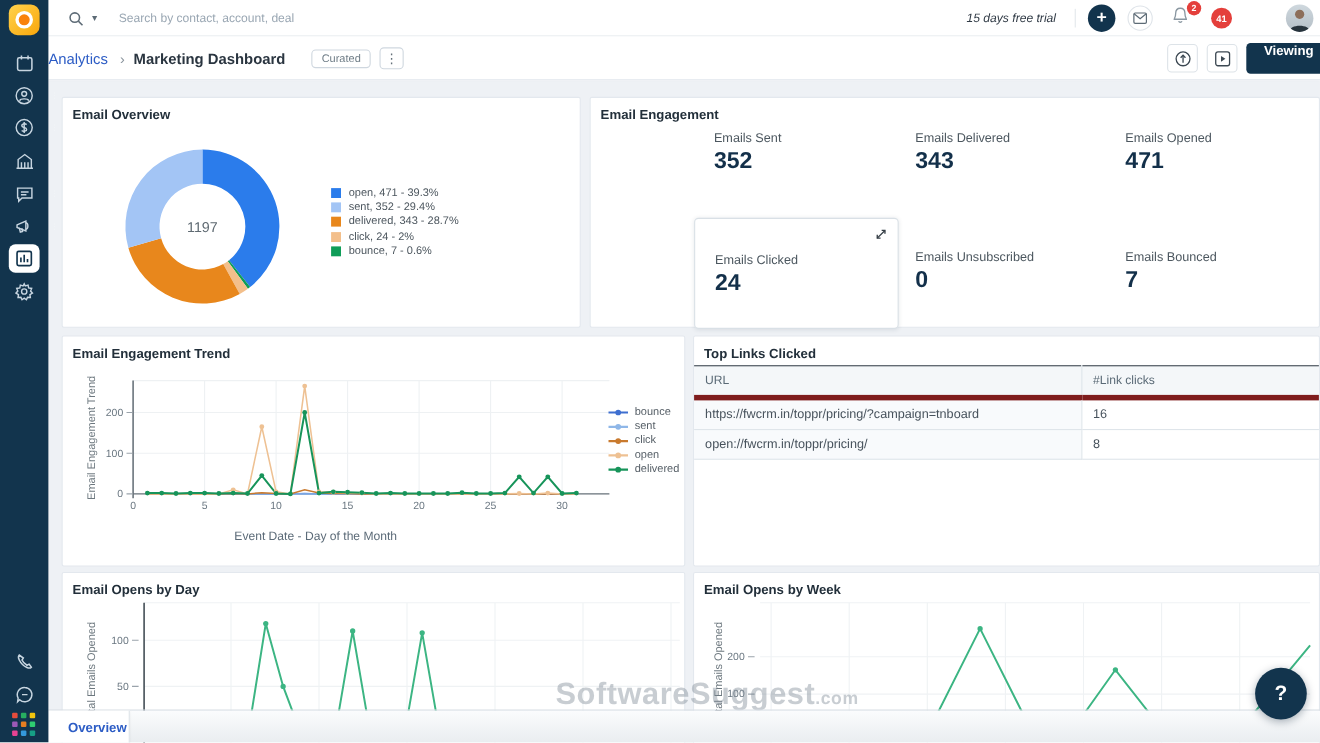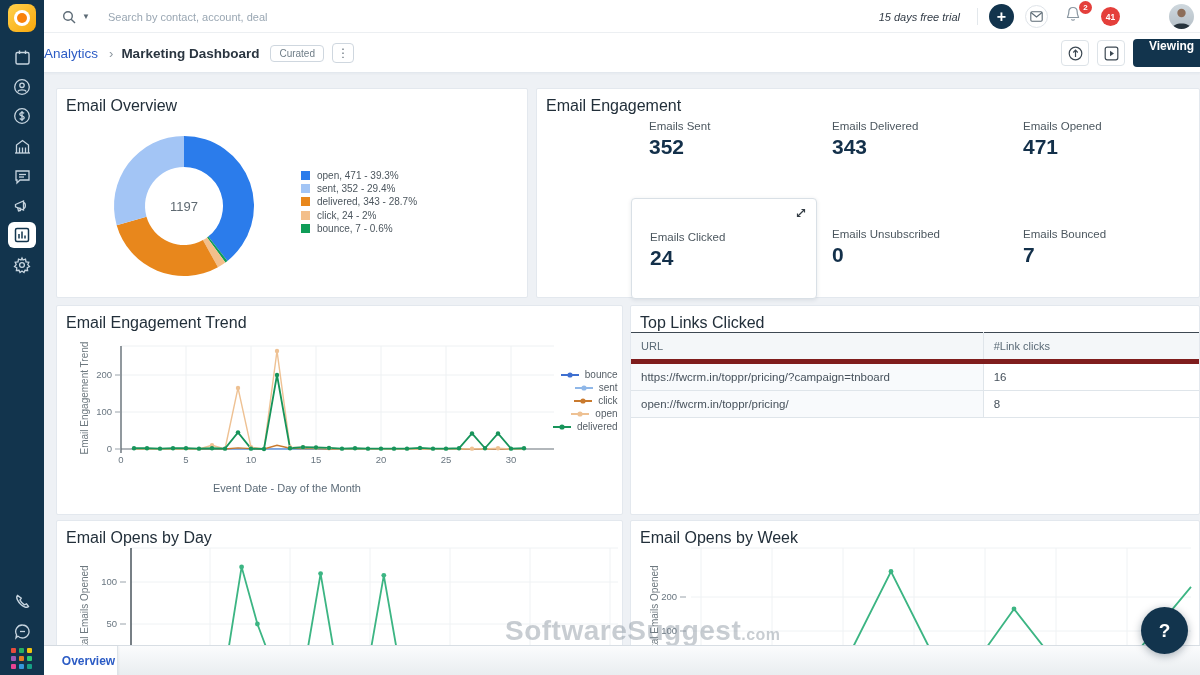--- a/index.html
+++ b/index.html
@@ -33,31 +33,31 @@
   .bell-btn { position:absolute; right:112px; top:5px; width:24px; height:24px; cursor:pointer; }
   .bell-badge { position:absolute; right:-4px; top:-4px; min-width:13px; height:13px; border-radius:7px; background:#e43f3b; color:#fff; font-size:8px; font-weight:700; display:flex; align-items:center; justify-content:center; padding:0 2px; }
   .count-badge { position:absolute; right:80px; top:7px; width:19px; height:19px; border-radius:50%; background:#e43f3b; color:#fff; font-size:8.5px; font-weight:700; display:flex; align-items:center; justify-content:center; cursor:pointer; }
   .avatar { position:absolute; right:6px; top:4px; width:25px; height:25px; border-radius:50%; overflow:hidden; background:linear-gradient(180deg,#cfd8de 0%,#b4bec6 100%); cursor:pointer; }
 
   
   .subheader { position:absolute; left:44px; top:33px; width:1156px; height:40px; background:#fff; border-bottom:1px solid #e3e8ee; z-index:24; box-shadow:0 1px 2px rgba(30,50,70,.04); }
   .crumbs { position:absolute; left:0; top:0; height:40px; display:flex; align-items:center; }
   .crumb-link { color:#2c5cc5; font-size:13.5px; margin-right:11px; cursor:pointer; }
   .crumb-chev { color:#8b959e; font-size:13px; margin-right:8px; }
-  .crumb-title { color:#2a3540; font-size:13.5px; font-weight:700; margin-right:11px; }
+  .crumb-title { color:#2a3540; font-size:13.5px; font-weight:700; margin-right:24px; }
   .curated { border:1px solid #cfd7df; border-radius:4px; color:#6f7d87; font-size:10px; padding:2px 8px; margin-right:8px; }
   .kebab { border:1px solid #cfd7df; border-radius:4px; color:#64707a; font-size:12px; width:22px; height:20px; display:flex; align-items:center; justify-content:center; cursor:pointer; background:#fff; }
   .sub-actions { position:absolute; right:0; top:0; height:40px; display:flex; align-items:center; gap:8px; }
   .icon-btn { width:28px; height:26px; border:1px solid #dde3e8; border-radius:4px; background:#fff; display:flex; align-items:center; justify-content:center; cursor:pointer; }
   .viewing-btn { height:28px; background:#12344d; color:#fff; font-size:12px; font-weight:600; display:flex; align-items:flex-start; gap:6px; padding:0 14px 0 10px; border-radius:4px 0 0 4px; cursor:pointer; width:67px; }
 
   
   .content { position:absolute; left:44px; top:73px; width:1156px; height:602px; background:#eef1f5; }
   .card { position:absolute; background:#fff; border:1px solid #e3e8ee; border-radius:2px; }
-  .card-title { position:absolute; left:9px; top:8px; font-size:16px; font-weight:400; color:#222f3a; }
+  .card-title { position:absolute; left:9px; top:8px; font-size:12px; font-weight:700; color:#222f3a; }
 
   #card-overview { left:12px; top:15px; width:472px; height:210px; }
   #card-engage   { left:492px; top:15px; width:664px; height:210px; }
   #card-trend    { left:12px; top:232px; width:567px; height:210px; }
   #card-links    { left:586px; top:232px; width:570px; height:210px; }
   #card-day      { left:12px; top:447px; width:567px; height:240px; }
   #card-week     { left:586px; top:447px; width:570px; height:240px; }
 
   .donut-total { position:absolute; left:97px; top:110px; width:60px; text-align:center; font-size:13px; color:#5f6a72; }
   .ov-legend { position:absolute; left:244px; top:80px; }
@@ -68,21 +68,21 @@
   .metric { position:absolute; width:186px; }
   .metric .ml { font-size:11.5px; color:#4c575f; }
   .metric .mv { font-size:21px; font-weight:700; color:#13304a; margin-top:3px; }
   .metric-box { position:absolute; left:94px; top:109px; width:186px; height:101px; border:1px solid #d9e0e6; border-radius:4px; background:#fff; box-shadow:0 1px 4px rgba(20,40,60,.10); cursor:pointer; }
   .expand-ic { position:absolute; right:9px; top:8px; cursor:pointer; }
 
   .chart-svg { position:absolute; left:0; top:0; }
   .ylab { position:absolute; font-size:10px; color:#6d787f; transform:rotate(-90deg); transform-origin:center; white-space:nowrap; }
   .xlab { position:absolute; font-size:11px; color:#5c6b78; width:100%; text-align:center; }
   .tr-legend { position:absolute; left:496px; top:62px; }
-  .tr-legend .li { display:flex; align-items:center; height:13px; cursor:pointer;justify-content:flex-end; }
+  .tr-legend .li { display:flex; align-items:center; height:13px; cursor:pointer; }
   .tr-legend .lt { font-size:10px; color:#555e66; margin-left:6px; }
 
   .links-table { position:absolute; left:0px; top:26px; width:568px; border-top:1.5px solid #3d4852; border-collapse:collapse; }
   .links-table th { background:#f4f7f9; color:#5a6a76; font-size:11px; font-weight:400; text-align:left; padding:7px 10px; border-bottom:5px solid #7f1d1d; }
   .links-table td { font-size:11.5px; color:#47525c; padding:7px 10px; border-bottom:1px solid #dfe5ea; background:#fff; }
   .links-table td.url { background:#f8fafc; }
   .links-table th:first-child, .links-table td:first-child { width:62%; border-right:1px solid #dfe5ea; }
 
   
   .watermark { position:absolute; left:505px; top:615px; z-index:6; color:rgba(125,136,147,.42); font-weight:700; font-size:28px; letter-spacing:.5px; white-space:nowrap; }

